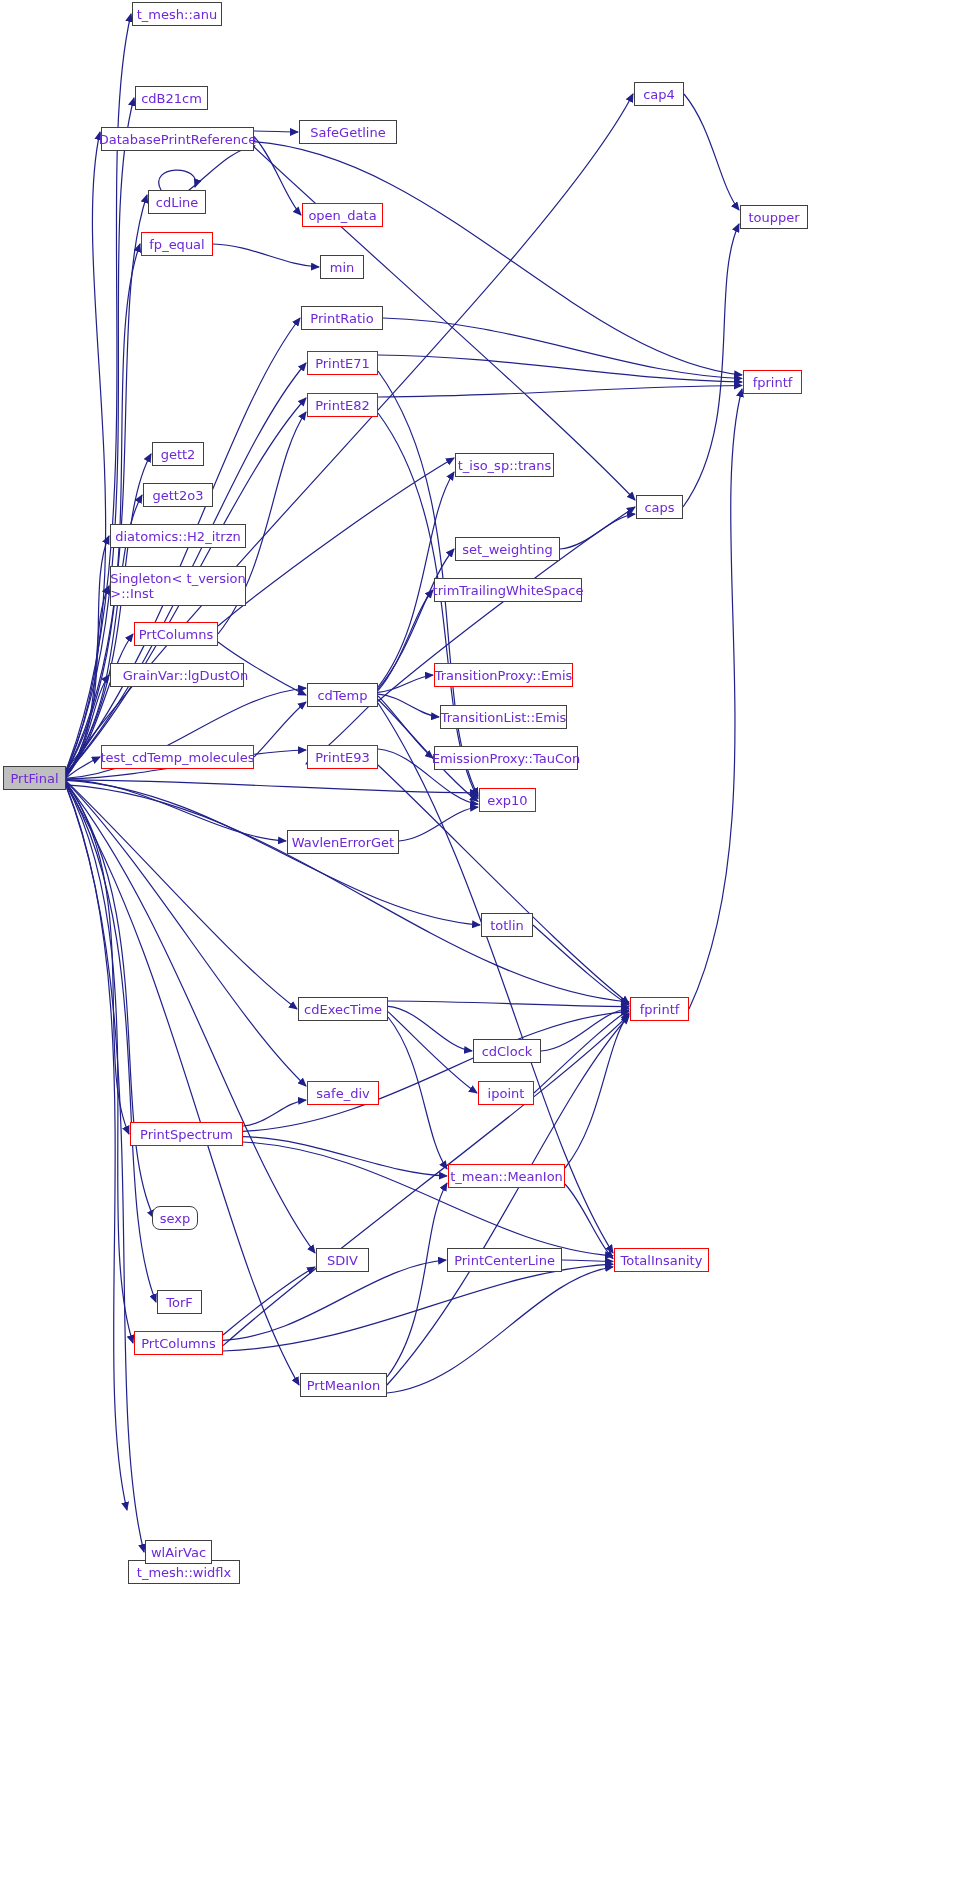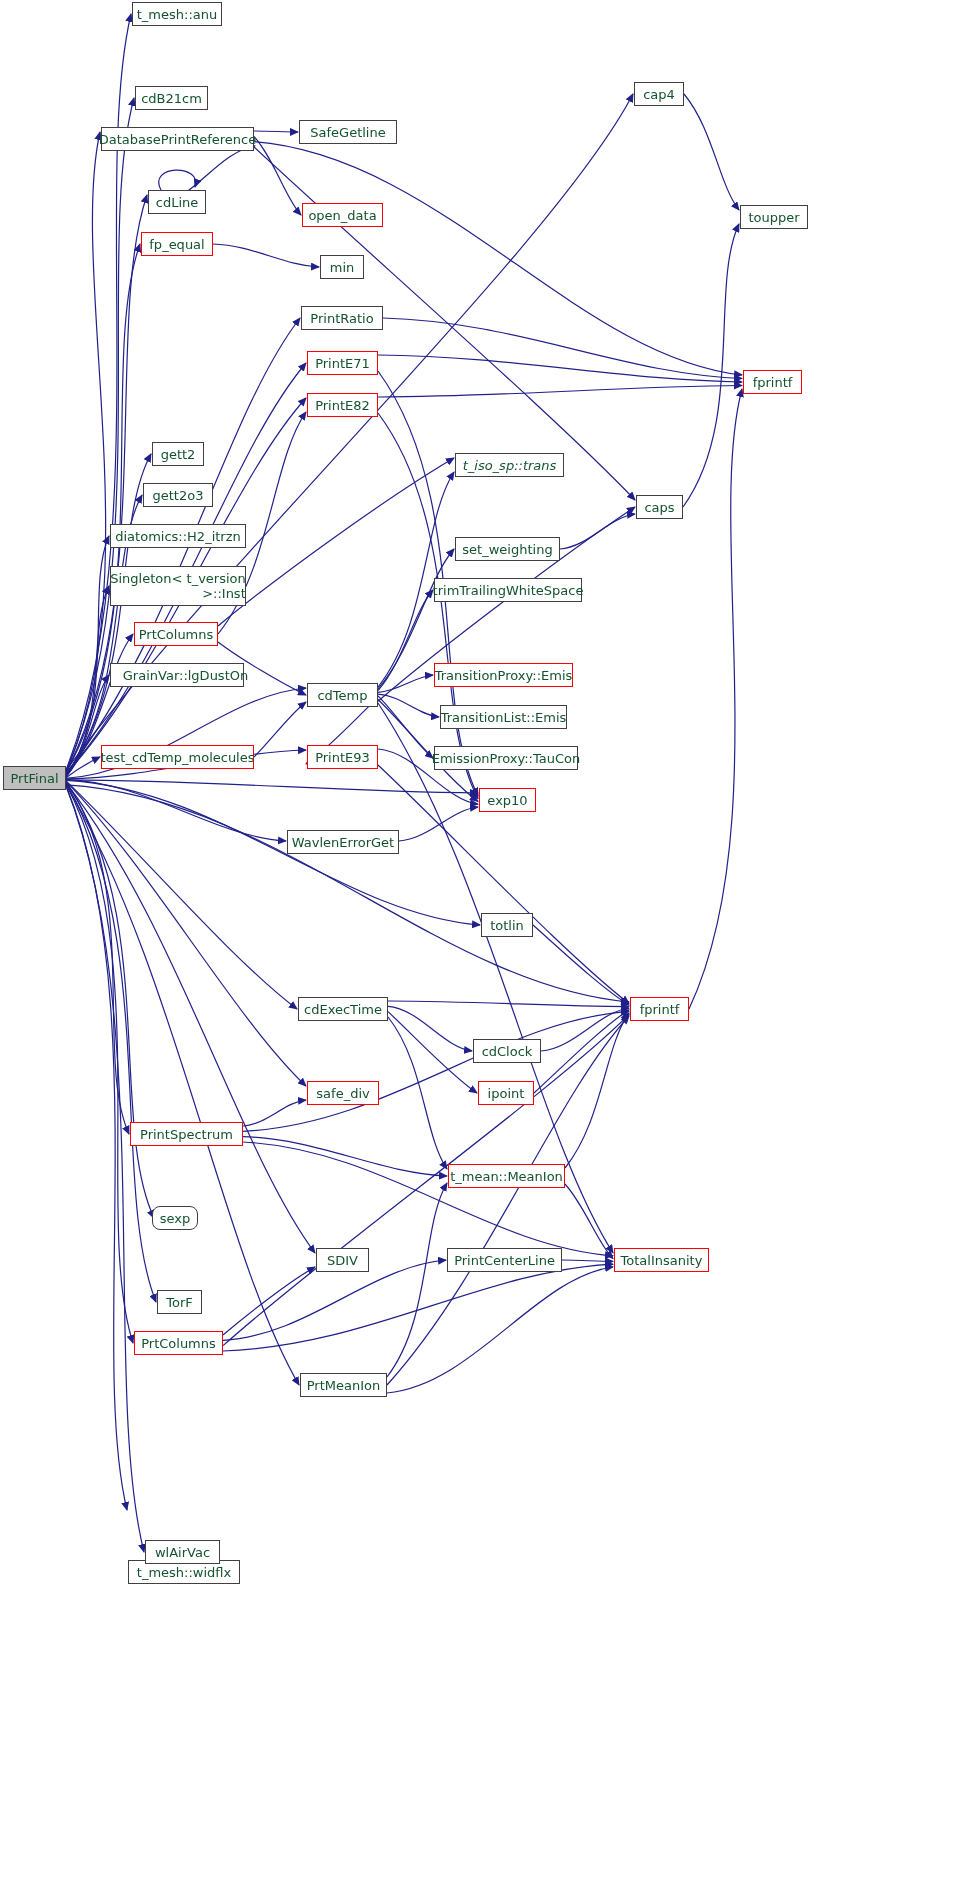--- a/index.html
+++ b/index.html
@@ -12,24 +12,24 @@
     font-family:"DejaVu Sans", sans-serif;
     overflow:hidden;
   }
   #edges{position:absolute;left:0;top:0;width:979px;height:1901px;}
   .node{
     position:absolute;
     box-sizing:border-box;
     display:flex;
     align-items:center;
     justify-content:center;
-    text-align:right;
+    text-align:left;
     background:#ffffff;
     border:1px solid #404040;
-    color:#14532d;
+    color:#6d28d9;
     font-size:13px;
     line-height:15px;
     white-space:pre;
     letter-spacing:0px;
     z-index:5;
   }
   .node.red{border:1px solid #ff0000;}
   .node.root{background:#bfbfbf;border:1px solid #404040;}
   .node .lbl{pointer-events:none;}
 </style>
@@ -146,21 +146,21 @@
       <div class="node red" style="left: 307px; top: 351px; width: 71px; height: 24px;"><span class="lbl">PrintE71</span></div>
       <div class="node red" style="left: 307px; top: 393px; width: 71px; height: 24px;"><span class="lbl">PrintE82</span></div>
       <div class="node" style="left: 152px; top: 442px; width: 52px; height: 24px;"><span class="lbl">gett2</span></div>
       <div class="node" style="left: 143px; top: 483px; width: 70px; height: 24px;"><span class="lbl">gett2o3</span></div>
       <div class="node" style="left: 110px; top: 524px; width: 136px; height: 24px;"><span class="lbl">diatomics::H2_itrzn</span></div>
       <div class="node" style="left: 110px; top: 566px; width: 136px; height: 40px;"><span class="lbl">Singleton&lt; t_version
 &gt;::Inst</span></div>
       <div class="node red" style="left: 134px; top: 622px; width: 84px; height: 24px;"><span class="lbl">PrtColumns</span></div>
       <div class="node" style="left: 110px; top: 663px; width: 134px; height: 24px; padding-left: 17px;"><span class="lbl">GrainVar::lgDustOn</span></div>
       <div class="node red" style="left: 101px; top: 745px; width: 153px; height: 24px;"><span class="lbl">test_cdTemp_molecules</span></div>
-      <div class="node" style="left: 455px; top: 453px; width: 109px; height: 24px; font-style: italic;"><span class="lbl">t_iso_sp::trans</span></div>
+      <div class="node" style="left: 455px; top: 453px; width: 99px; height: 24px;"><span class="lbl">t_iso_sp::trans</span></div>
       <div class="node" style="left: 455px; top: 537px; width: 105px; height: 24px;"><span class="lbl">set_weighting</span></div>
       <div class="node" style="left: 434px; top: 578px; width: 148px; height: 24px;"><span class="lbl">trimTrailingWhiteSpace</span></div>
       <div class="node" style="left: 307px; top: 683px; width: 71px; height: 24px;"><span class="lbl">cdTemp</span></div>
       <div class="node red" style="left: 434px; top: 663px; width: 139px; height: 24px;"><span class="lbl">TransitionProxy::Emis</span></div>
       <div class="node" style="left: 440px; top: 705px; width: 127px; height: 24px;"><span class="lbl">TransitionList::Emis</span></div>
       <div class="node" style="left: 434px; top: 746px; width: 144px; height: 24px;"><span class="lbl">EmissionProxy::TauCon</span></div>
       <div class="node red" style="left: 307px; top: 745px; width: 71px; height: 24px;"><span class="lbl">PrintE93</span></div>
       <div class="node red" style="left: 479px; top: 788px; width: 57px; height: 24px;"><span class="lbl">exp10</span></div>
       <div class="node" style="left: 287px; top: 830px; width: 112px; height: 24px;"><span class="lbl">WavlenErrorGet</span></div>
       <div class="node" style="left: 481px; top: 913px; width: 52px; height: 24px;"><span class="lbl">totlin</span></div>
@@ -171,20 +171,20 @@
       <div class="node red" style="left: 130px; top: 1122px; width: 113px; height: 24px;"><span class="lbl">PrintSpectrum</span></div>
       <div class="node red" style="left: 448px; top: 1164px; width: 117px; height: 24px;"><span class="lbl">t_mean::MeanIon</span></div>
       <div class="node" style="left: 152px; top: 1206px; width: 46px; height: 24px; border-radius: 8px;"><span class="lbl">sexp</span></div>
       <div class="node" style="left: 316px; top: 1248px; width: 53px; height: 24px;"><span class="lbl">SDIV</span></div>
       <div class="node" style="left: 447px; top: 1248px; width: 115px; height: 24px;"><span class="lbl">PrintCenterLine</span></div>
       <div class="node red" style="left: 614px; top: 1248px; width: 95px; height: 24px;"><span class="lbl">TotalInsanity</span></div>
       <div class="node" style="left: 157px; top: 1290px; width: 45px; height: 24px;"><span class="lbl">TorF</span></div>
       <div class="node red" style="left: 134px; top: 1331px; width: 89px; height: 24px;"><span class="lbl">PrtColumns</span></div>
       <div class="node" style="left: 300px; top: 1373px; width: 87px; height: 24px;"><span class="lbl">PrtMeanIon</span></div>
       <div class="node" style="left: 128px; top: 1560px; width: 112px; height: 24px;"><span class="lbl">t_mesh::widflx</span></div>
-      <div class="node" style="left: 145px; top: 1540px; width: 75px; height: 24px;"><span class="lbl">wlAirVac</span></div>
+      <div class="node" style="left: 145px; top: 1540px; width: 67px; height: 24px;"><span class="lbl">wlAirVac</span></div>
       <div class="node" style="left: 634px; top: 82px; width: 50px; height: 24px;"><span class="lbl">cap4</span></div>
       <div class="node" style="left: 740px; top: 205px; width: 68px; height: 24px;"><span class="lbl">toupper</span></div>
       <div class="node red" style="left: 743px; top: 370px; width: 59px; height: 24px;"><span class="lbl">fprintf</span></div>
       <div class="node" style="left: 636px; top: 495px; width: 47px; height: 24px;"><span class="lbl">caps</span></div>
       <div class="node red" style="left: 630px; top: 997px; width: 59px; height: 24px;"><span class="lbl">fprintf</span></div>
     </div>
 </div>
 
 </body></html>

